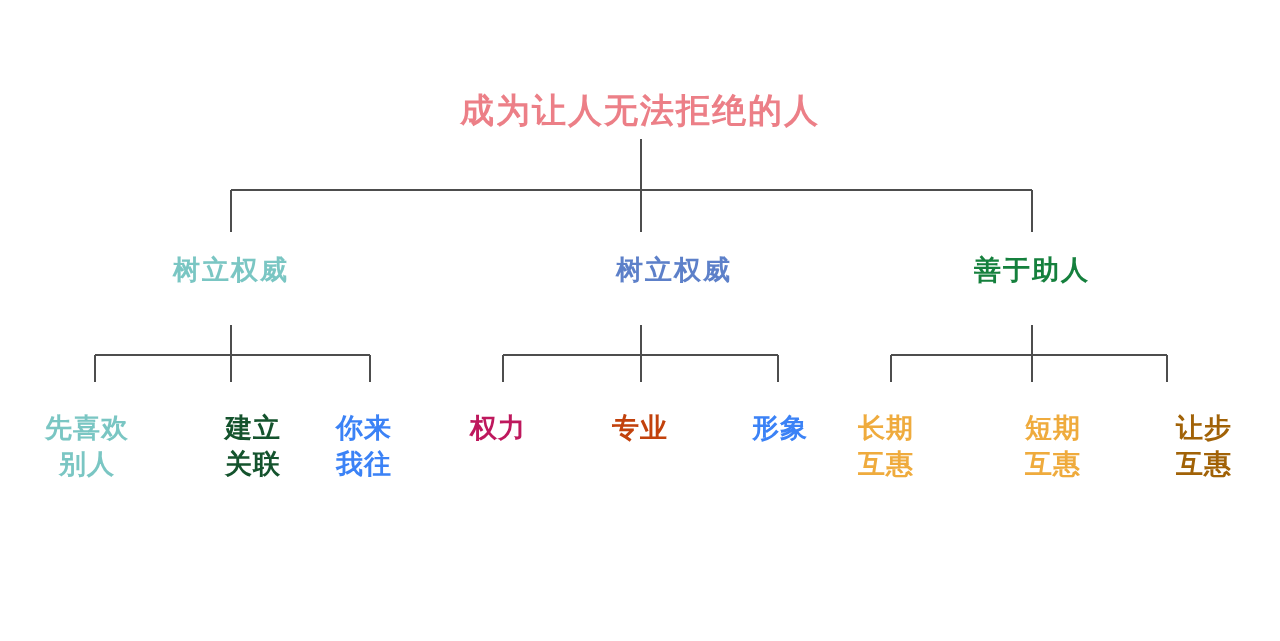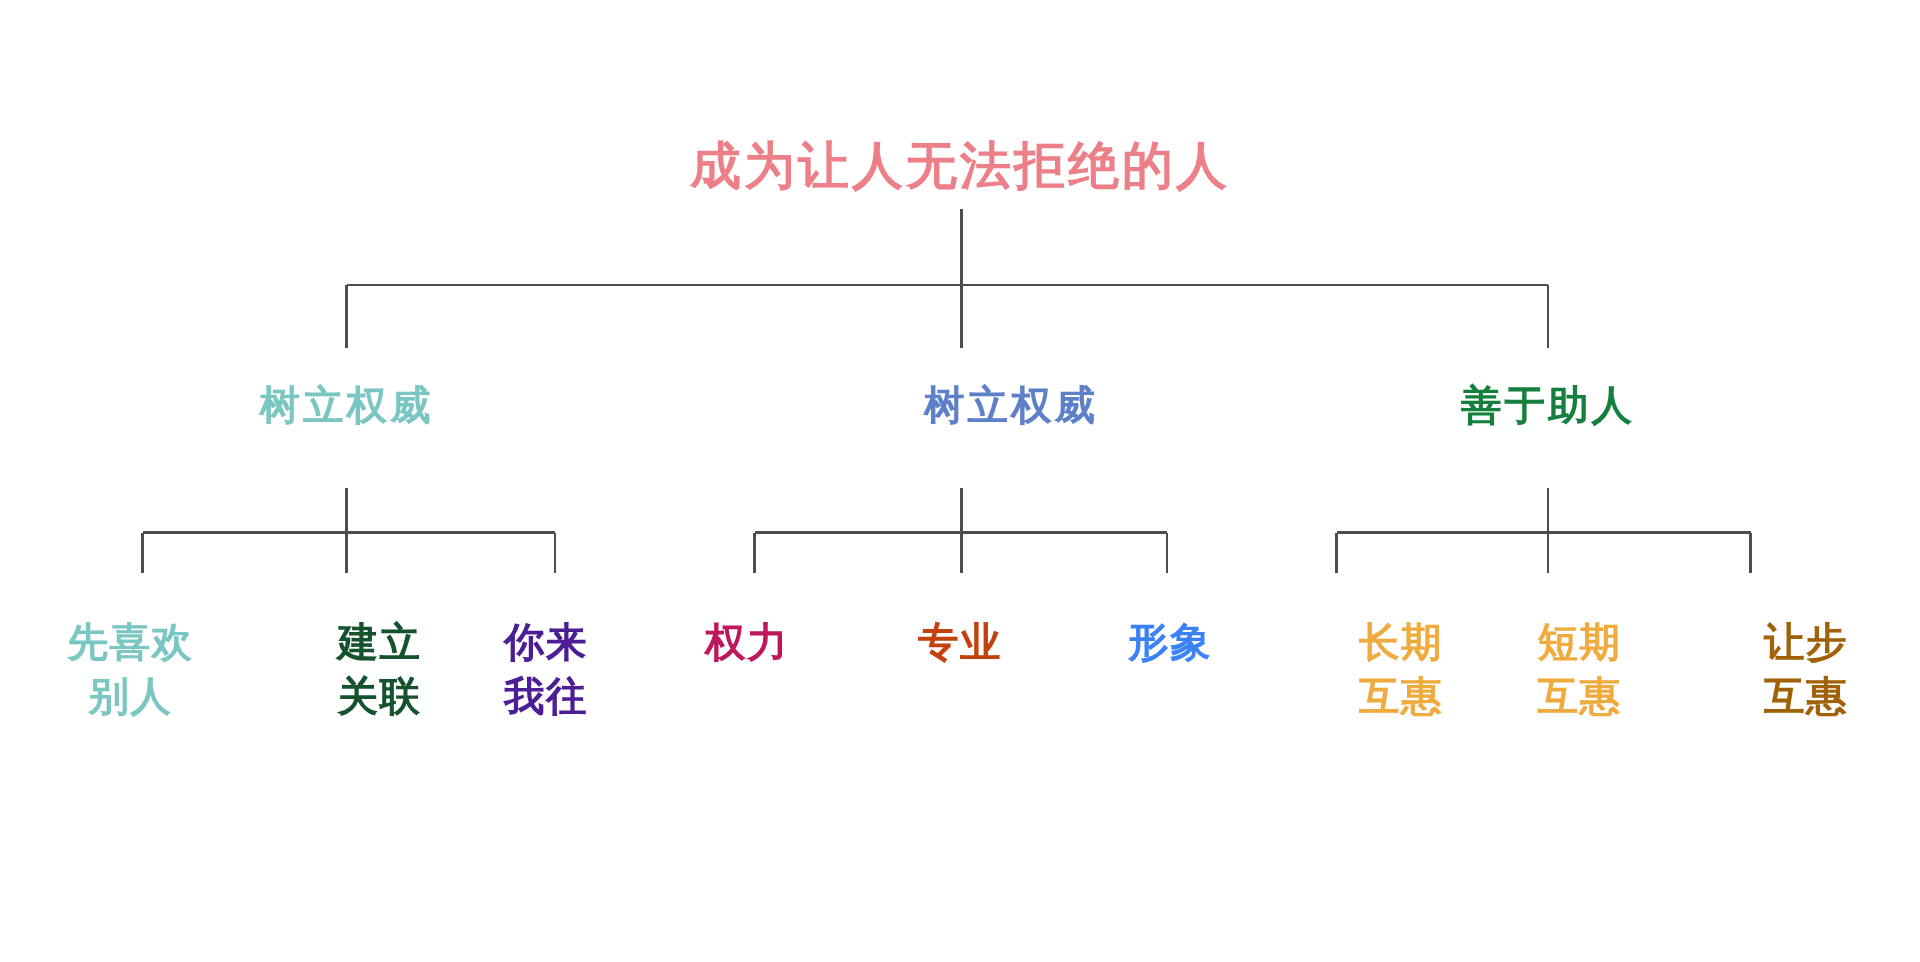--- a/index.html
+++ b/index.html
@@ -123,38 +123,38 @@
   <div class="leaf-node teal" style="left: 45px; color: rgb(122, 198, 195);">
     <span class="leaf-line">先喜欢</span>
     <span class="leaf-line">别人</span>
   </div>
 
   <div class="leaf-node teal" style="left: 191px; color: #14532d; margin-left: 34px;">
     <span class="leaf-line">建立</span>
     <span class="leaf-line">关联</span>
   </div>
 
-  <div class="leaf-node teal" style="left: 336px; color: #4c1d95;">
+  <div class="leaf-node teal" style="left: 336px; color: #3b82f6;">
     <span class="leaf-line">你来</span>
     <span class="leaf-line">我往</span>
   </div>
 
   <div class="leaf-node blue" style="left: 470px; color: #be185d;">
     <span class="leaf-line">权力</span>
   </div>
 
   <div class="leaf-node blue" style="left: 612px; color: #c2410c;">
     <span class="leaf-line">专业</span>
   </div>
 
   <div class="leaf-node blue" style="left: 752px; color: #3b82f6;">
     <span class="leaf-line">形象</span>
   </div>
 
-  <div class="leaf-node orange" style="left: 906px; color: rgb(239, 171, 61);">
+  <div class="leaf-node orange" style="left: 858px; color: rgb(239, 171, 61);">
     <span class="leaf-line">长期</span>
     <span class="leaf-line">互惠</span>
   </div>
 
   <div class="leaf-node orange" style="left: 993px; color: rgb(239, 171, 61); margin-left: 32px;">
     <span class="leaf-line">短期</span>
     <span class="leaf-line">互惠</span>
   </div>
 
   <div class="leaf-node orange" style="left: 1176px; color: #a16207;">

